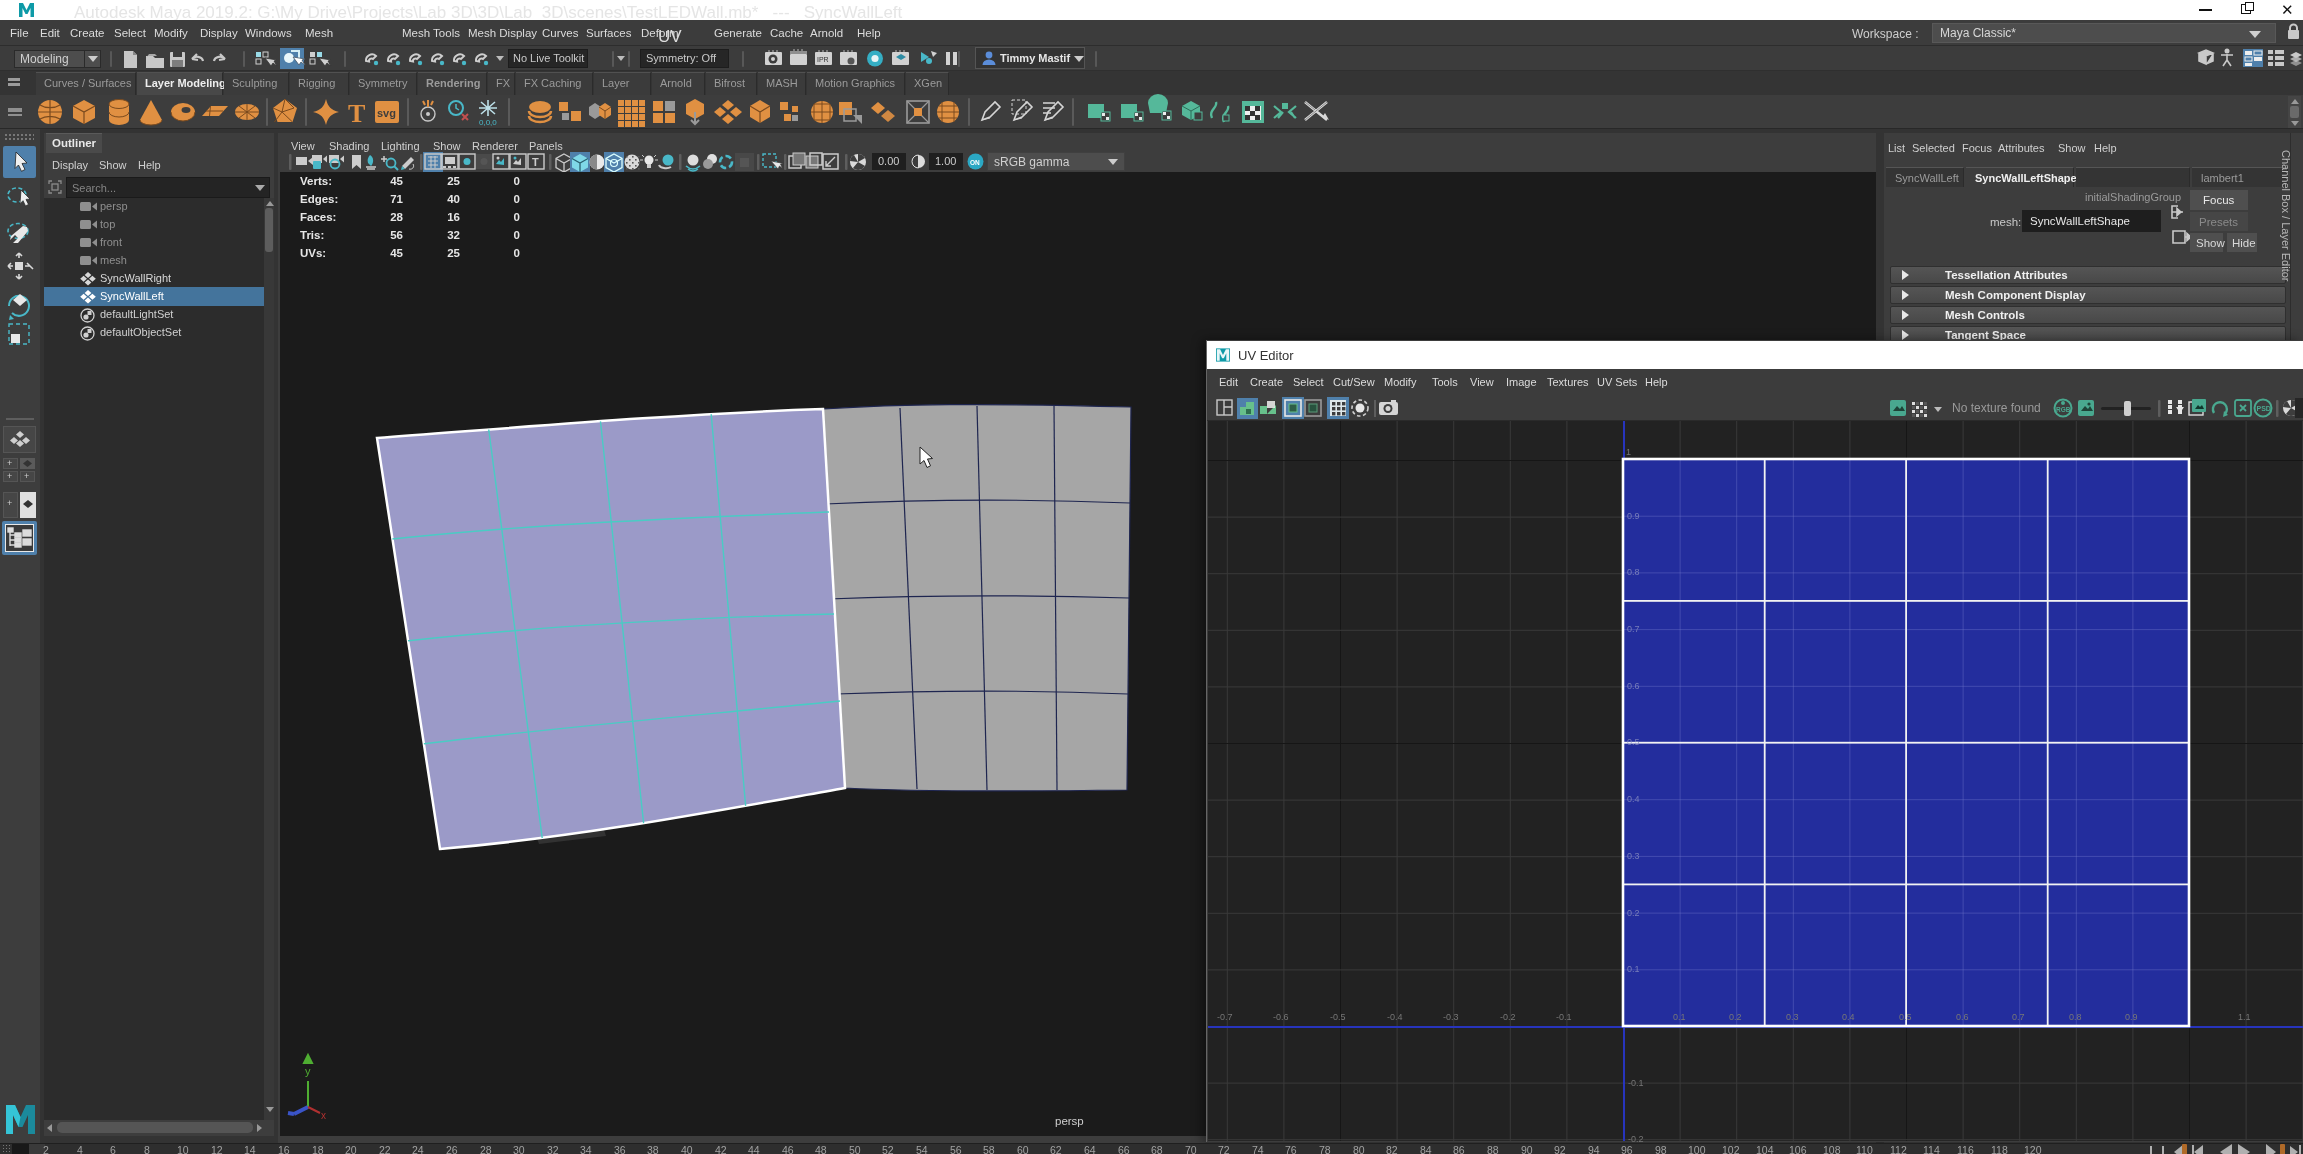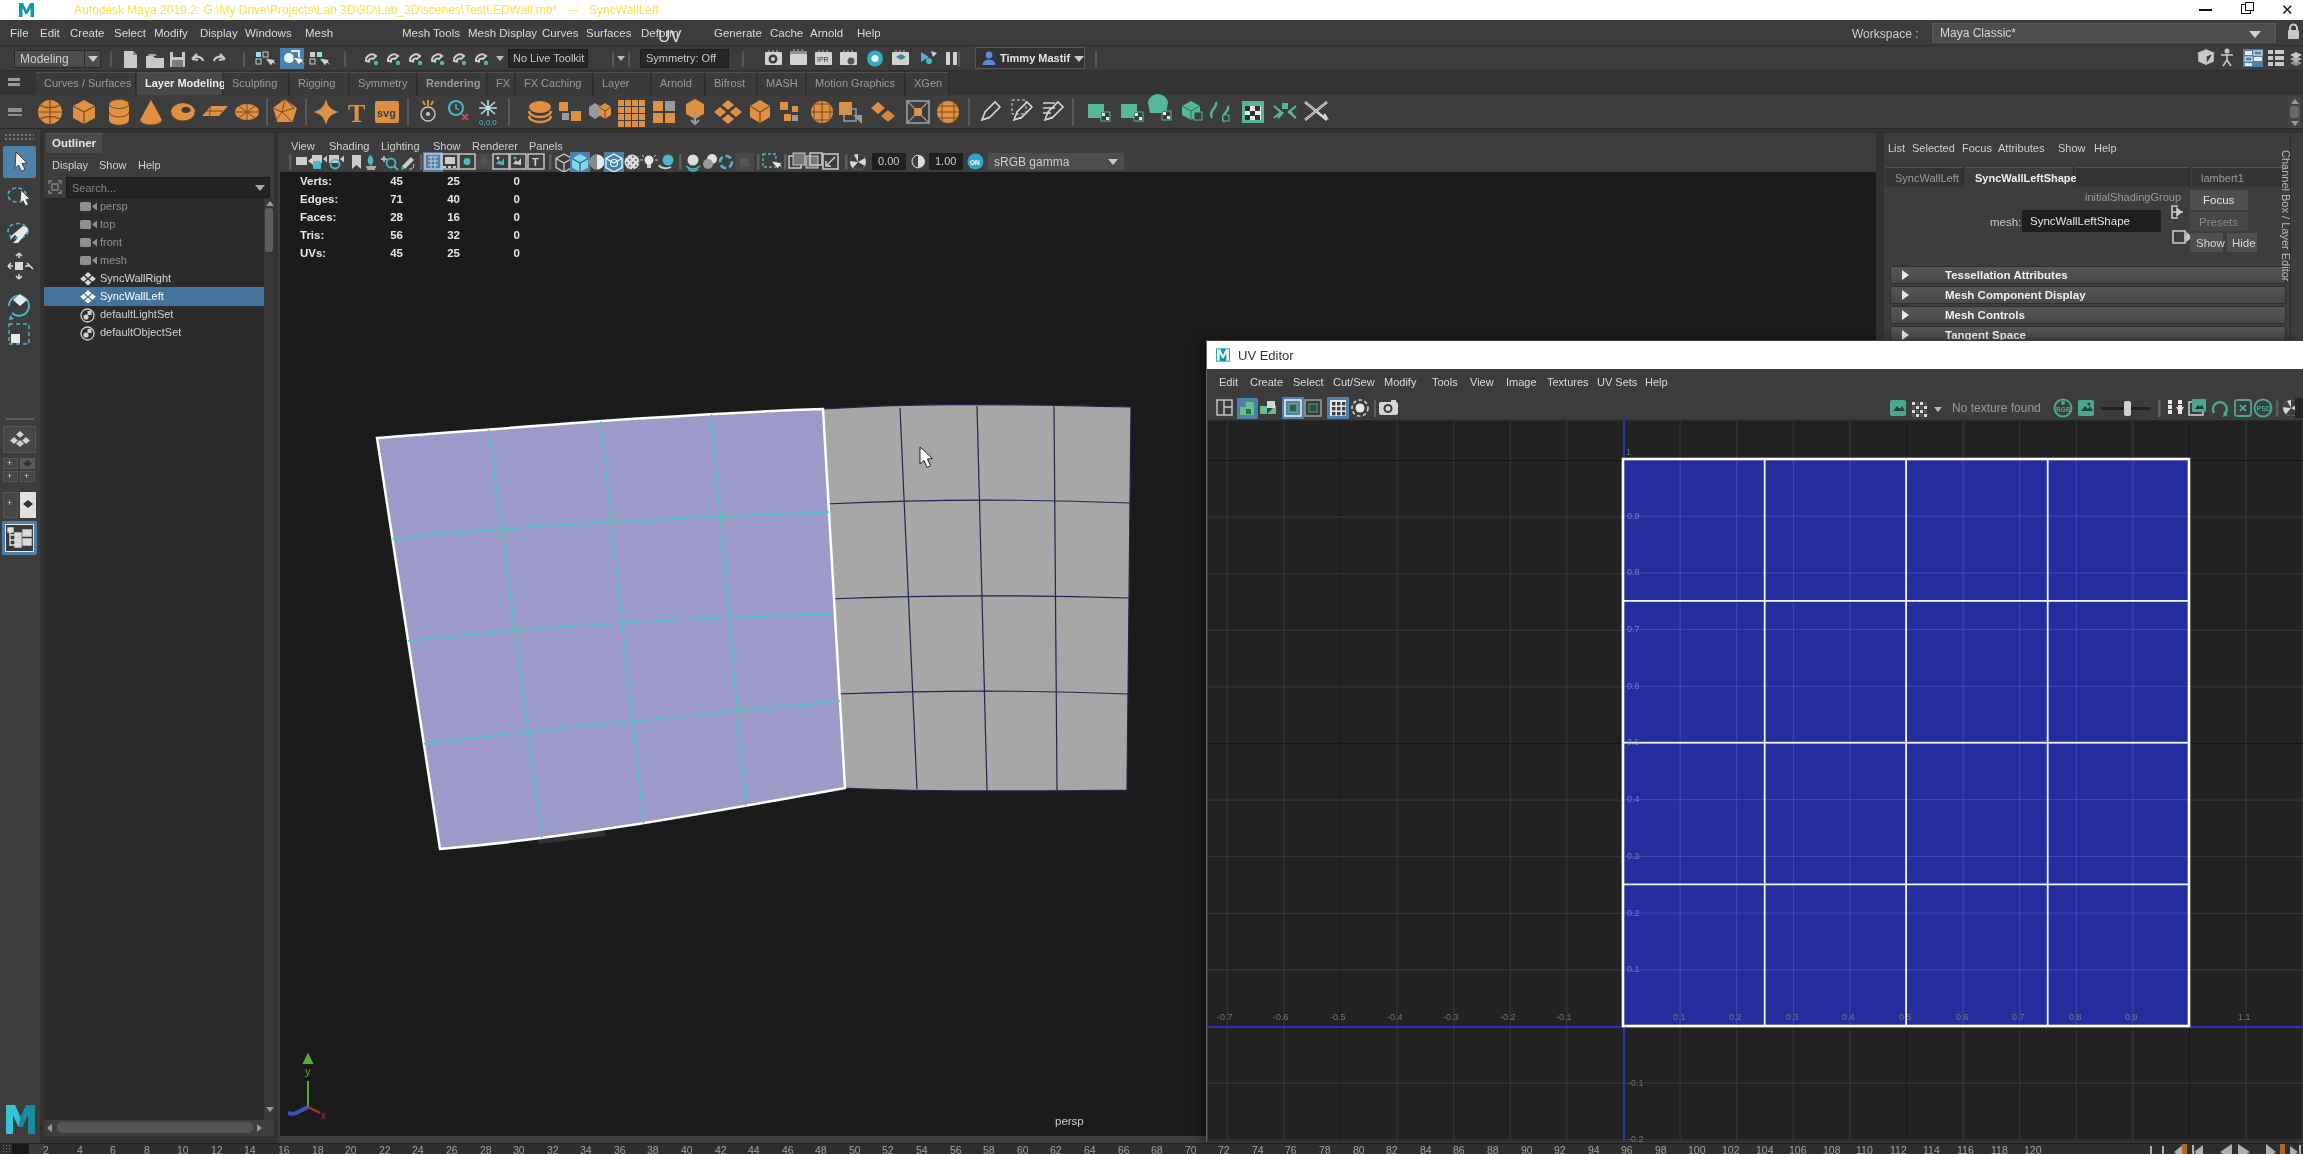--- a/index.html
+++ b/index.html
@@ -7,21 +7,21 @@
 .abs{position:absolute;}
 .txt{position:absolute;white-space:nowrap;}
 svg.abs{overflow:visible;}
 </style></head>
 <body>
 <div class="abs" style="left:0px;top:0px;width:2303px;height:20px;background:#ffffff;"></div>
 <svg class="abs" style="left:18px;top:2px;" width="17" height="16" viewBox="0 0 17 16">
     <rect x="0" y="0" width="17" height="16" fill="#fff"></rect>
     <path d="M1 1 L5 1 L8.5 8 L12 1 L16 1 L16 15 L12.5 15 L12.5 6 L9.5 12 L7.5 12 L4.5 6 L4.5 15 L1 15 Z" fill="#0e9aa7"></path>
   </svg>
-<div class="txt" style="left:74px;top:3px;font-size:12px;color:#fde047;font-weight:normal;">Autodesk Maya 2019.2: G:\My Drive\Projects\Lab 3D\3D\Lab_3D\scenes\TestLEDWall.mb*&nbsp;&nbsp;&nbsp;---&nbsp;&nbsp;&nbsp;SyncWallLeft</div>
+<div class="txt" style="left:74px;top:3px;font-size:17px;color:#e5e5e5;font-weight:normal;">Autodesk Maya 2019.2: G:\My Drive\Projects\Lab 3D\3D\Lab_3D\scenes\TestLEDWall.mb*&nbsp;&nbsp;&nbsp;---&nbsp;&nbsp;&nbsp;SyncWallLeft</div>
 <div class="abs" style="left:2199px;top:9px;width:13px;height:2px;background:#111;"></div>
 <div class="abs" style="left:2241,top:4px;"></div>
 <div class="abs" style="left:2241px;top:4px;width:10px;height:10px;border:1.5px solid #111;background:#fff;"></div>
 <div class="abs" style="left:2245px;top:2px;width:9px;height:9px;border:1.5px solid #111;background:#fff;"></div>
 <div class="txt" style="left:2281px;top:1px;font-size:15px;color:#111;font-weight:normal;">✕</div>
 <div class="abs" style="left:0px;top:20px;width:2303px;height:26px;background:#3c3c3c;border-bottom:1px solid #2d2d2d;"></div>
 <div class="txt" style="left:10px;top:27px;font-size:11.5px;color:#dcdcdc;font-weight:normal;">File</div>
 <div class="txt" style="left:40px;top:27px;font-size:11.5px;color:#dcdcdc;font-weight:normal;">Edit</div>
 <div class="txt" style="left:70px;top:27px;font-size:11.5px;color:#dcdcdc;font-weight:normal;">Create</div>
 <div class="txt" style="left:114px;top:27px;font-size:11.5px;color:#dcdcdc;font-weight:normal;">Select</div>

